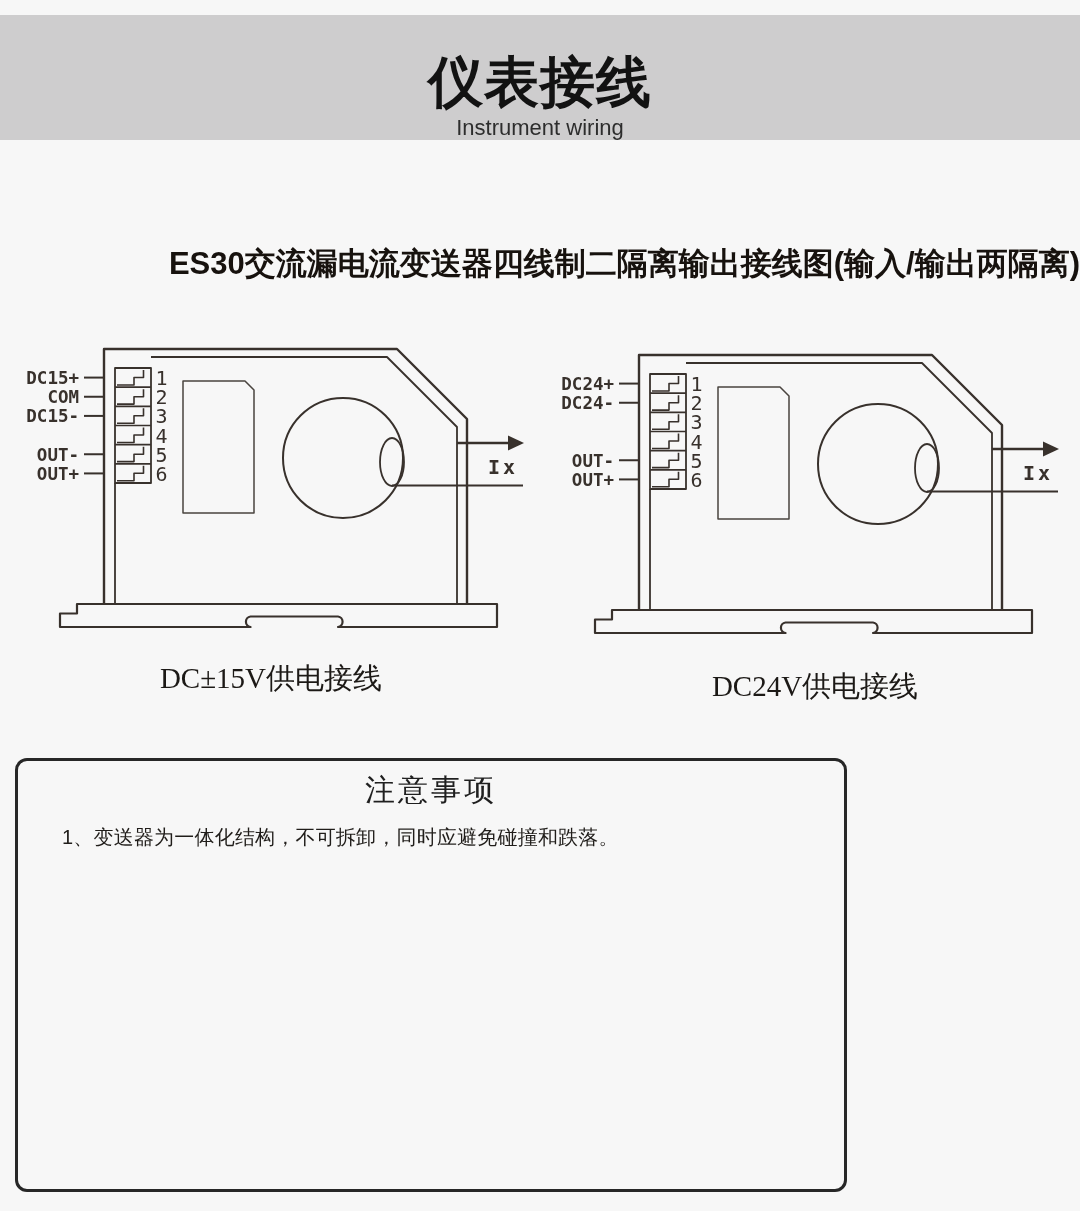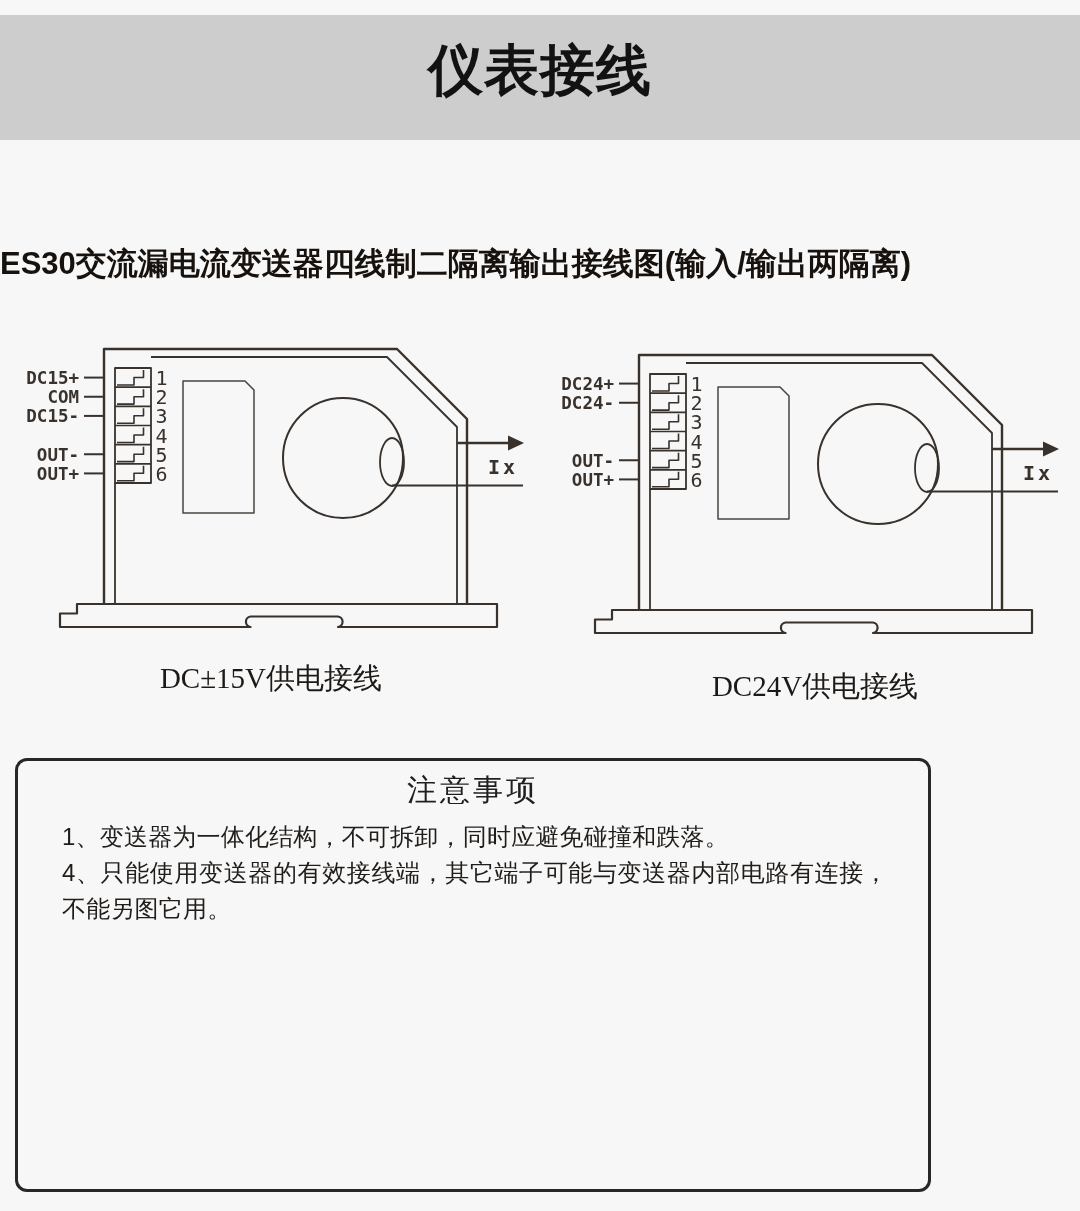--- a/index.html
+++ b/index.html
@@ -8,51 +8,52 @@
     background:#f7f7f7;
     position:relative;
     font-family:"Liberation Sans","DejaVu Sans",sans-serif;
     overflow:hidden;
   }
   .banner{
     position:absolute;left:0;top:15px;width:1080px;height:125px;
     text-align:center;
   }
   .banner-title{
-    padding-top:28px;font-size:55px;font-weight:700;color:#121212;
+    padding-top:40px;font-size:55px;font-weight:700;color:#121212;
     line-height:1;letter-spacing:1px;
   }
   .banner-subtitle{
     margin-top:7px;font-size:22px;color:#2d2d2d;line-height:1;
   }
   .section-title{
     position:absolute;top:243px;left:0;width:1080px;margin:0;
-    text-align:left;font-size:31px;font-weight:700;color:#17120e;
+    text-align:right;font-size:31px;font-weight:700;color:#17120e;
   }
   #diagram-svg{position:absolute;left:0;top:330px;}
   .notes{
-    position:absolute;left:15px;top:758px;width:916px;height:434px;
+    position:absolute;left:15px;top:758px;width:832px;height:434px;
     border:3.5px solid #272727;border-radius:12px;box-sizing:border-box;
     background:transparent;
   }
   .notes-title{
     text-align:center;margin-top:12px;font-size:30px;letter-spacing:3px;
     color:#1f1f1f;font-weight:500;line-height:1.1;
   }
   .notes-list{margin:13px 40px 0 44px;}
   .notes-list p{
-    margin:0;font-size:24px;line-height:36px;color:#201d1a;
+    margin:0;font-size:20px;line-height:36px;color:#201d1a;
     text-align:justify;letter-spacing:0.2px;
   }
 </style>
 </head>
 <body>
 
 <div class="banner" style="background: rgb(206, 205, 206);">
   <div class="banner-title">仪表接线</div>
+  <div class="banner-subtitle">Instrument wiring</div>
 </div>
 
 <h2 class="section-title">ES30交流漏电流变送器四线制二隔离输出接线图(输入/输出两隔离)</h2>
 
 <svg id="diagram-svg" width="1080" height="400" viewBox="0 0 1080 400" xmlns="http://www.w3.org/2000/svg">
     <g transform="translate(0,0)" fill="none" stroke="#38312c" stroke-width="2" stroke-linejoin="round">
       <path d="M104,274 V19 H397 L467,89 V274" stroke-width="2.4"></path>
       <path d="M151,27 H387 L457,97 V274" stroke-width="1.8"></path>
       <line x1="115" y1="153" x2="115" y2="274" stroke-width="1.8"></line>
       <path d="M77,274 H497 V297 H338 A5.3,5.3 0 0 0 338,286.5 H250.5 A5.3,5.3 0 0 0 250.5,297 H60 V283.5 H77 Z" stroke-width="2.2"></path>
@@ -132,15 +133,14 @@
       <line x1="457" y1="113" x2="508" y2="113" stroke-width="2.4"></line>
       <path d="M508,105.5 L508,120.5 L524,113 Z" fill="#38312c" stroke="none"></path>
       <text x="280" y="360" text-anchor="middle" font-family="&quot;Liberation Serif&quot;,&quot;DejaVu Serif&quot;,serif" font-size="29" font-weight="500" fill="#1c1916" stroke="none">DC24V供电接线</text>
     </g>
   </svg>
 
 <section class="notes">
   <div class="notes-title">注意事项</div>
   <div class="notes-list">
     <p>1、变送器为一体化结构，不可拆卸，同时应避免碰撞和跌落。</p>
-    <p>4、只能使用变送器的有效接线端，其它端子可能与变送器内部电路有连接，不能另图它用。</p>
   </div>
 </section>
 
 </body></html>

